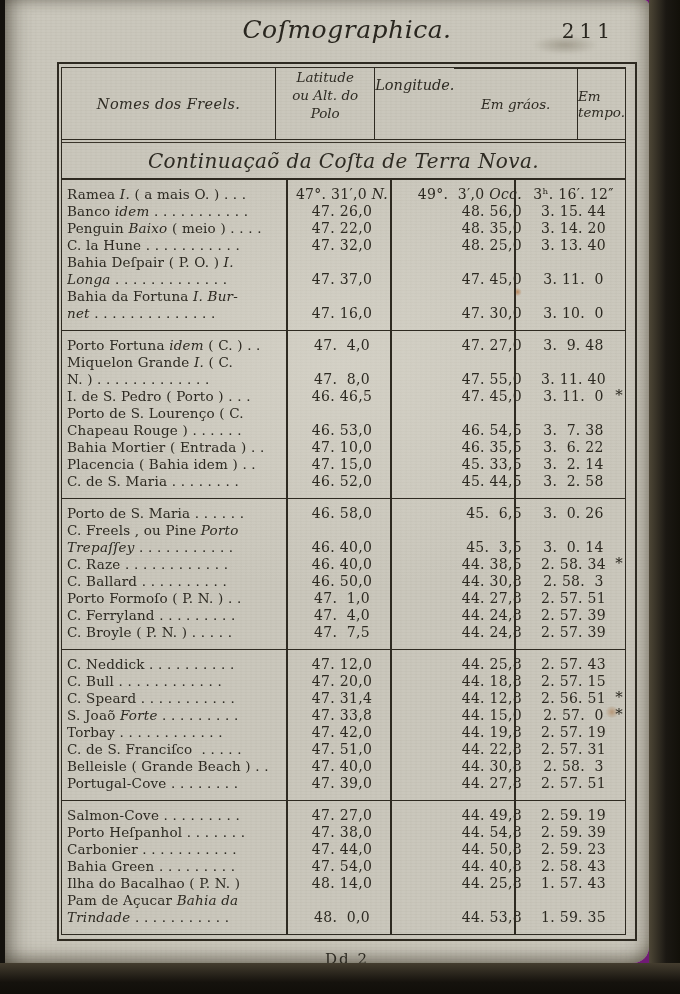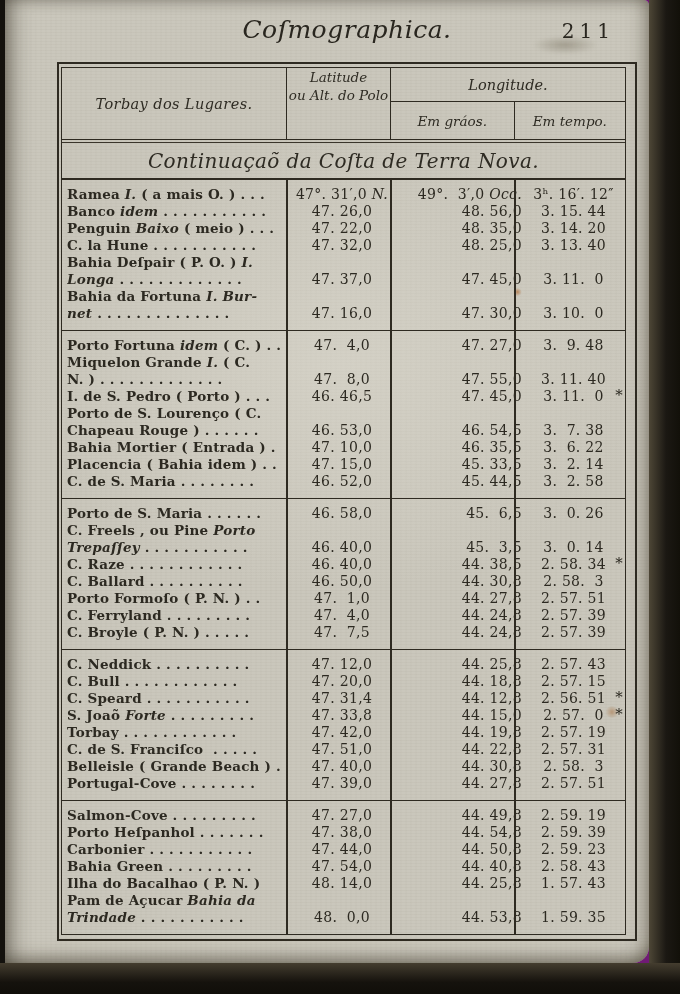--- a/index.html
+++ b/index.html
@@ -50,42 +50,42 @@
     border:2.5px solid #2e2a21;
     padding:3px 9px 4px 2px;
   }
   .table-inner { border:1.5px solid #2e2a21; }
 
   .hdr { display:flex; height:72px; border-bottom:1.5px solid #2e2a21; font-style:italic; }
   .hdr-name { width:224px; display:flex; align-items:center; justify-content:center;
     font-size:14.5px; letter-spacing:.4px; }
   .hdr-lat { width:104px; border-left:1.5px solid #2e2a21; display:flex; flex-direction:column;
     align-items:center; justify-content:flex-start; font-size:13.5px; line-height:18px; text-align:center; }
-  .hdr-long { flex:1; border-left:1.5px solid #2e2a21; display:flex; flex-direction:column; }
+  .hdr-long { flex:1; border-left:1.5px solid #2e2a21; display:flex; flex-direction:row; }
   .hdr-long-label { height:33px; display:flex; align-items:center; justify-content:center; font-size:14.5px; }
   .hdr-sub { flex:1; display:flex; border-top:1.5px solid #2e2a21; }
   .hdr-graos { width:122.5px; display:flex; align-items:center; justify-content:center; font-size:13.5px; }
   .hdr-tempo { flex:1; border-left:1.5px solid #2e2a21; display:flex; align-items:center;
     justify-content:center; font-size:13.5px; }
 
   .section {
     height:38px; margin-top:2px; border-top:1px solid #3a352b; border-bottom:2px solid #2e2a21;
     display:flex; align-items:center; justify-content:center;
     font-style:italic; font-size:20px; letter-spacing:.4px;
   }
 
   .tbody { position:relative; }
   .vline { position:absolute; top:0; bottom:0; width:1.5px; background:#2e2a21; }
   .vline-1 { left:224px; } .vline-2 { left:328px; } .vline-3 { left:452px; }
 
   .block { padding:6px 0 8px; }
   .block + .block { border-top:1.5px solid #2e2a21; }
 
   .row { display:flex; align-items:flex-end; font-size:13.5px; line-height:17px; color:#2c2921; }
-  .c-name { width:224px; padding:0 6px 0 5px;font-weight:bold; }
+  .c-name { width:224px; padding:0 6px 0 5px; }
   .nline { height:17px; overflow:hidden; white-space:pre; letter-spacing:.2px; }
   .it { font-style:italic; }
   .val { font-size:14px; white-space:pre; letter-spacing:.3px; }
   .c-lat { width:112px; text-align:center; }
   .c-lon { width:124px; text-align:right; }
   .c-time { flex:1; text-align:center; position:relative; }
   .star { position:absolute; right:2px; bottom:1px; font-size:15px; }
 
   .signature { margin:9px 0 0 52px; width:580px; text-align:center;
     font-size:15px; letter-spacing:2px; color:#2c2921; }
@@ -102,21 +102,21 @@
 
     <div class="masthead">
       <div class="running-title">Coſmographica.</div>
       <div class="page-number">211</div>
     </div>
 
     <div class="table-frame">
       <div class="table-inner">
 
         <div class="hdr">
-          <div class="hdr-name">Torbay dos Lugares.</div>
+          <div class="hdr-name">Nomes dos Freels.</div>
           <div class="hdr-lat">
             <span>Latitude</span>
             <span>ou Alt. do Polo</span>
           </div>
           <div class="hdr-long">
             <div class="hdr-long-label">Longitude.</div>
             <div class="hdr-sub">
               <div class="hdr-graos">Em gráos.</div>
               <div class="hdr-tempo">Em tempo.</div>
             </div>
@@ -415,18 +415,19 @@
                 <div class="c-lat val"><span>48.  0,0</span></div>
                 <div class="c-lon val"><span>44. 53,8</span></div>
                 <div class="c-time val"><span>1. 59. 35</span></div>
               </div>
             </div>
           </div>
 
       </div>
     </div>
 
+    <div class="signature">Dd 2</div>
   </div>
 
   <div class="edge-left"></div>
   <div class="edge-right"></div>
   <div class="edge-bottom"></div>
 </div>
 
 </body></html>

